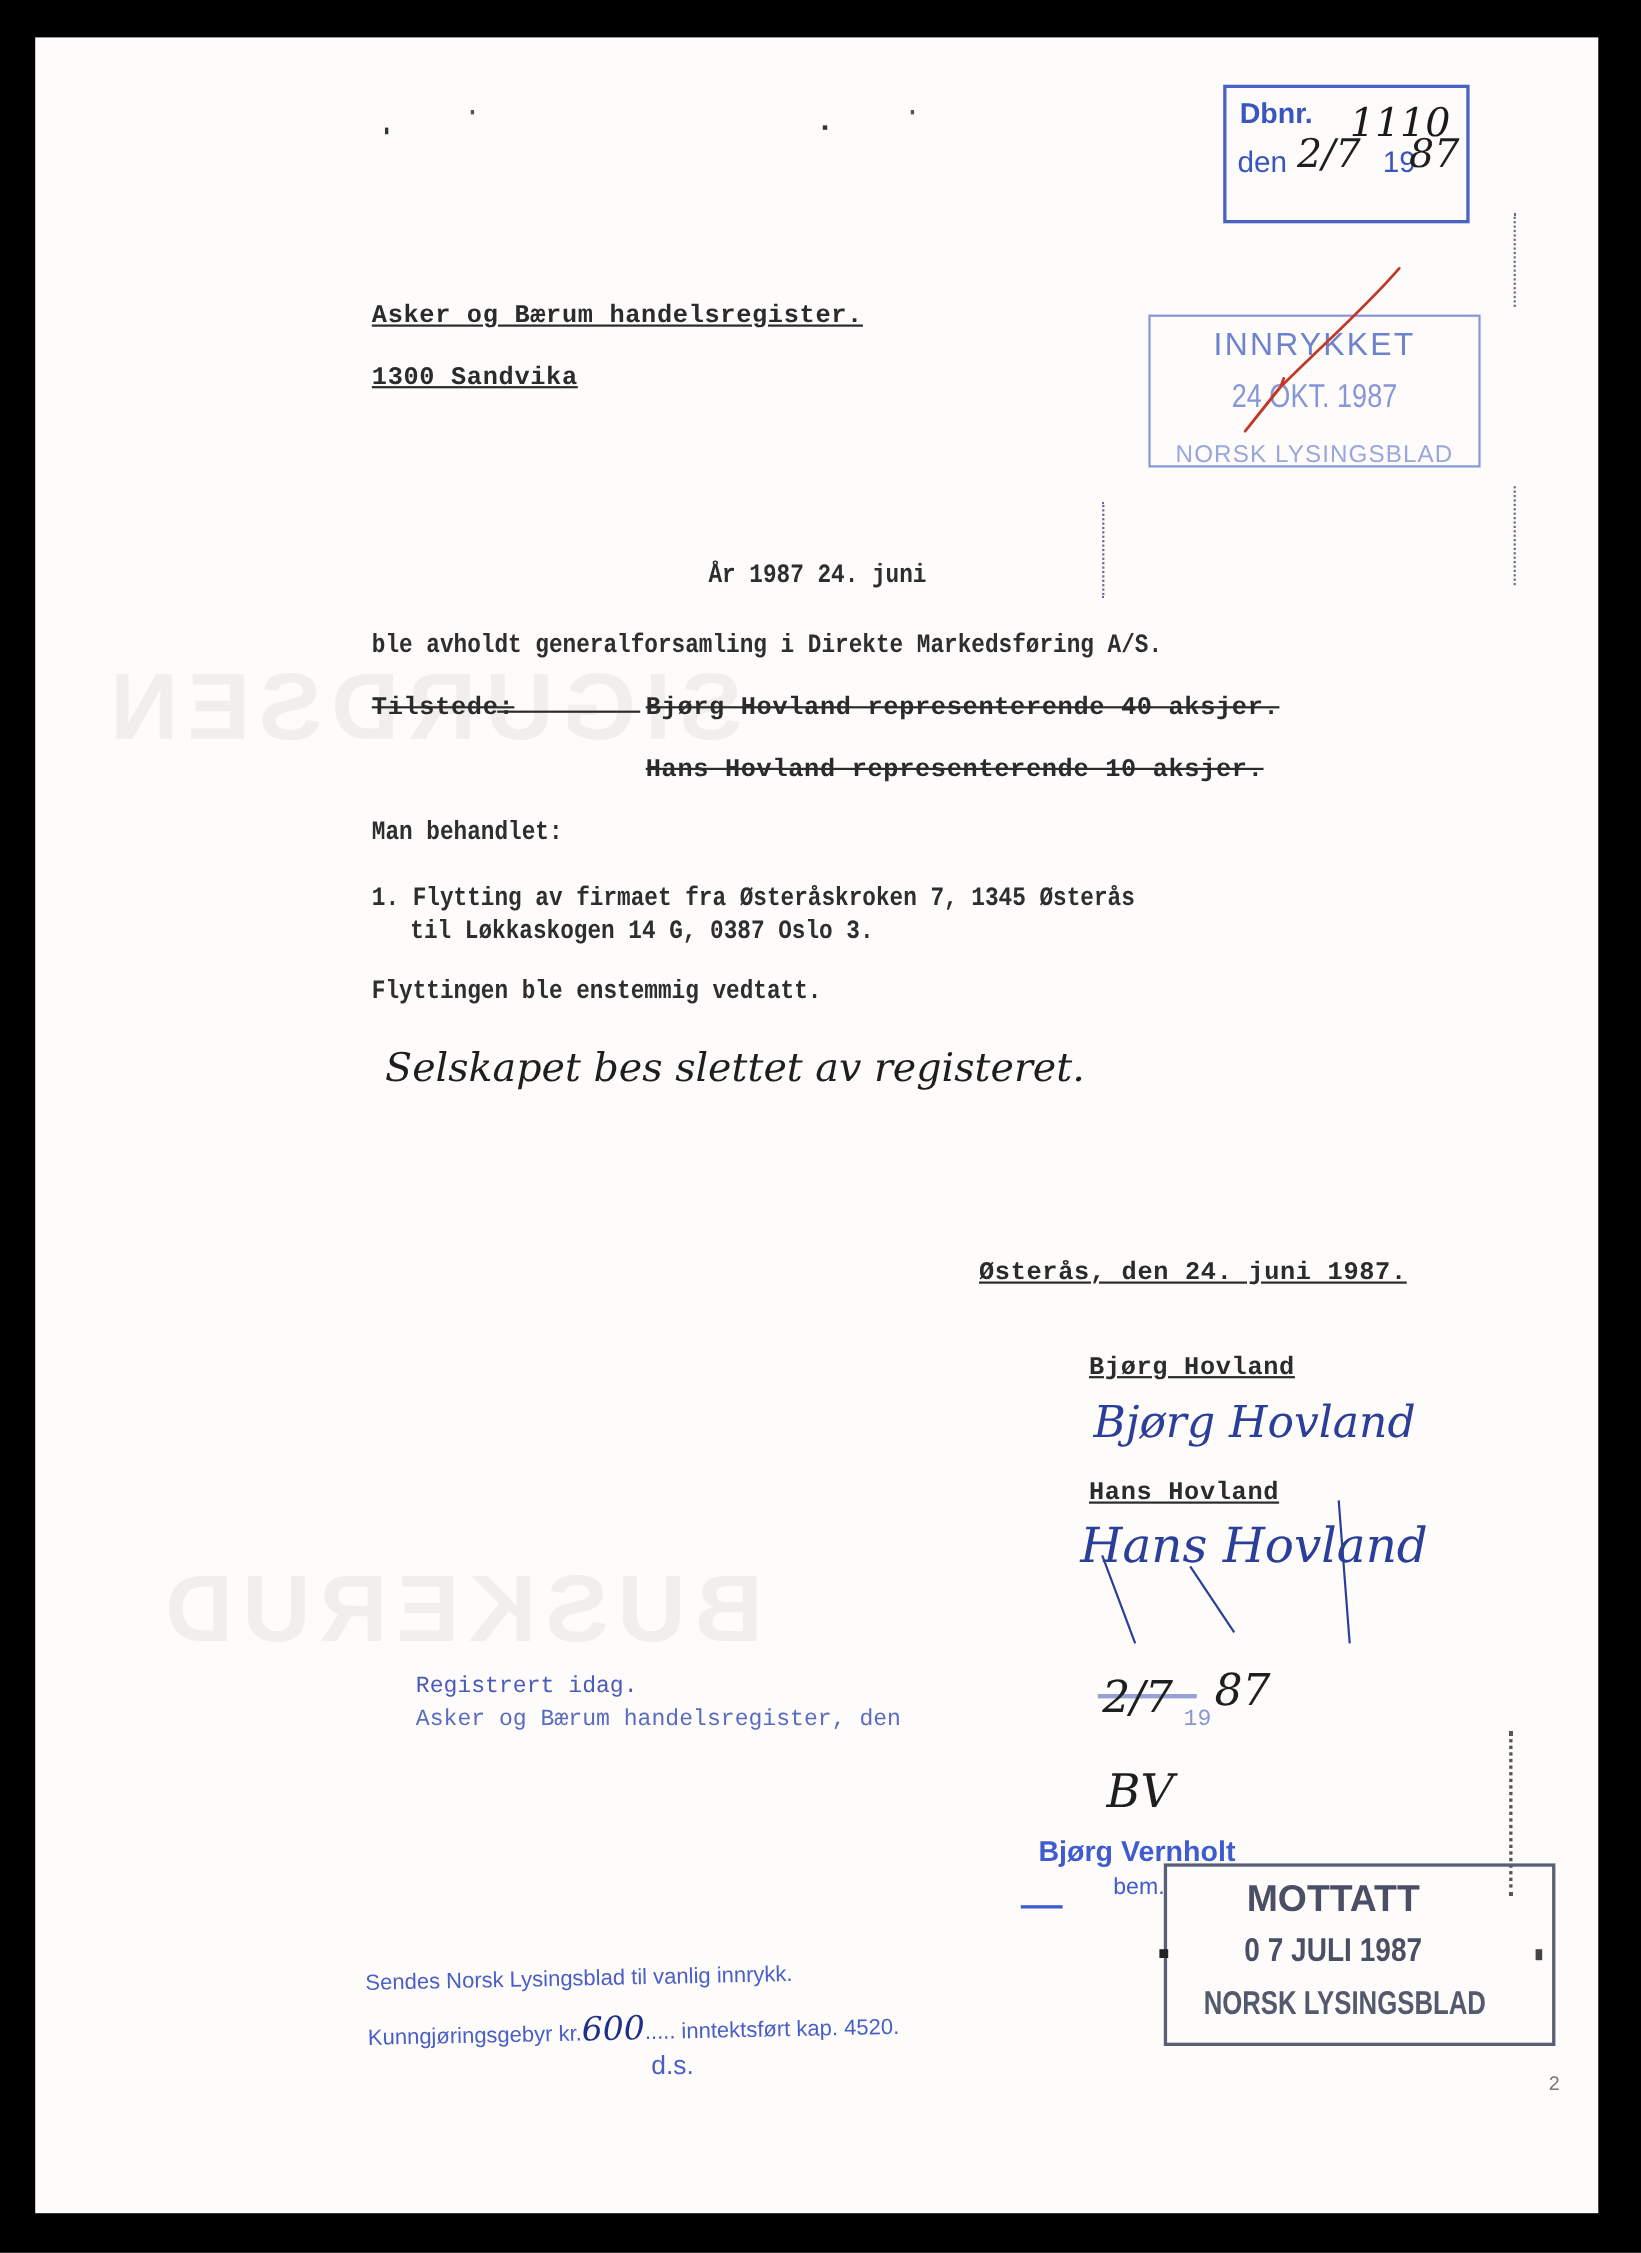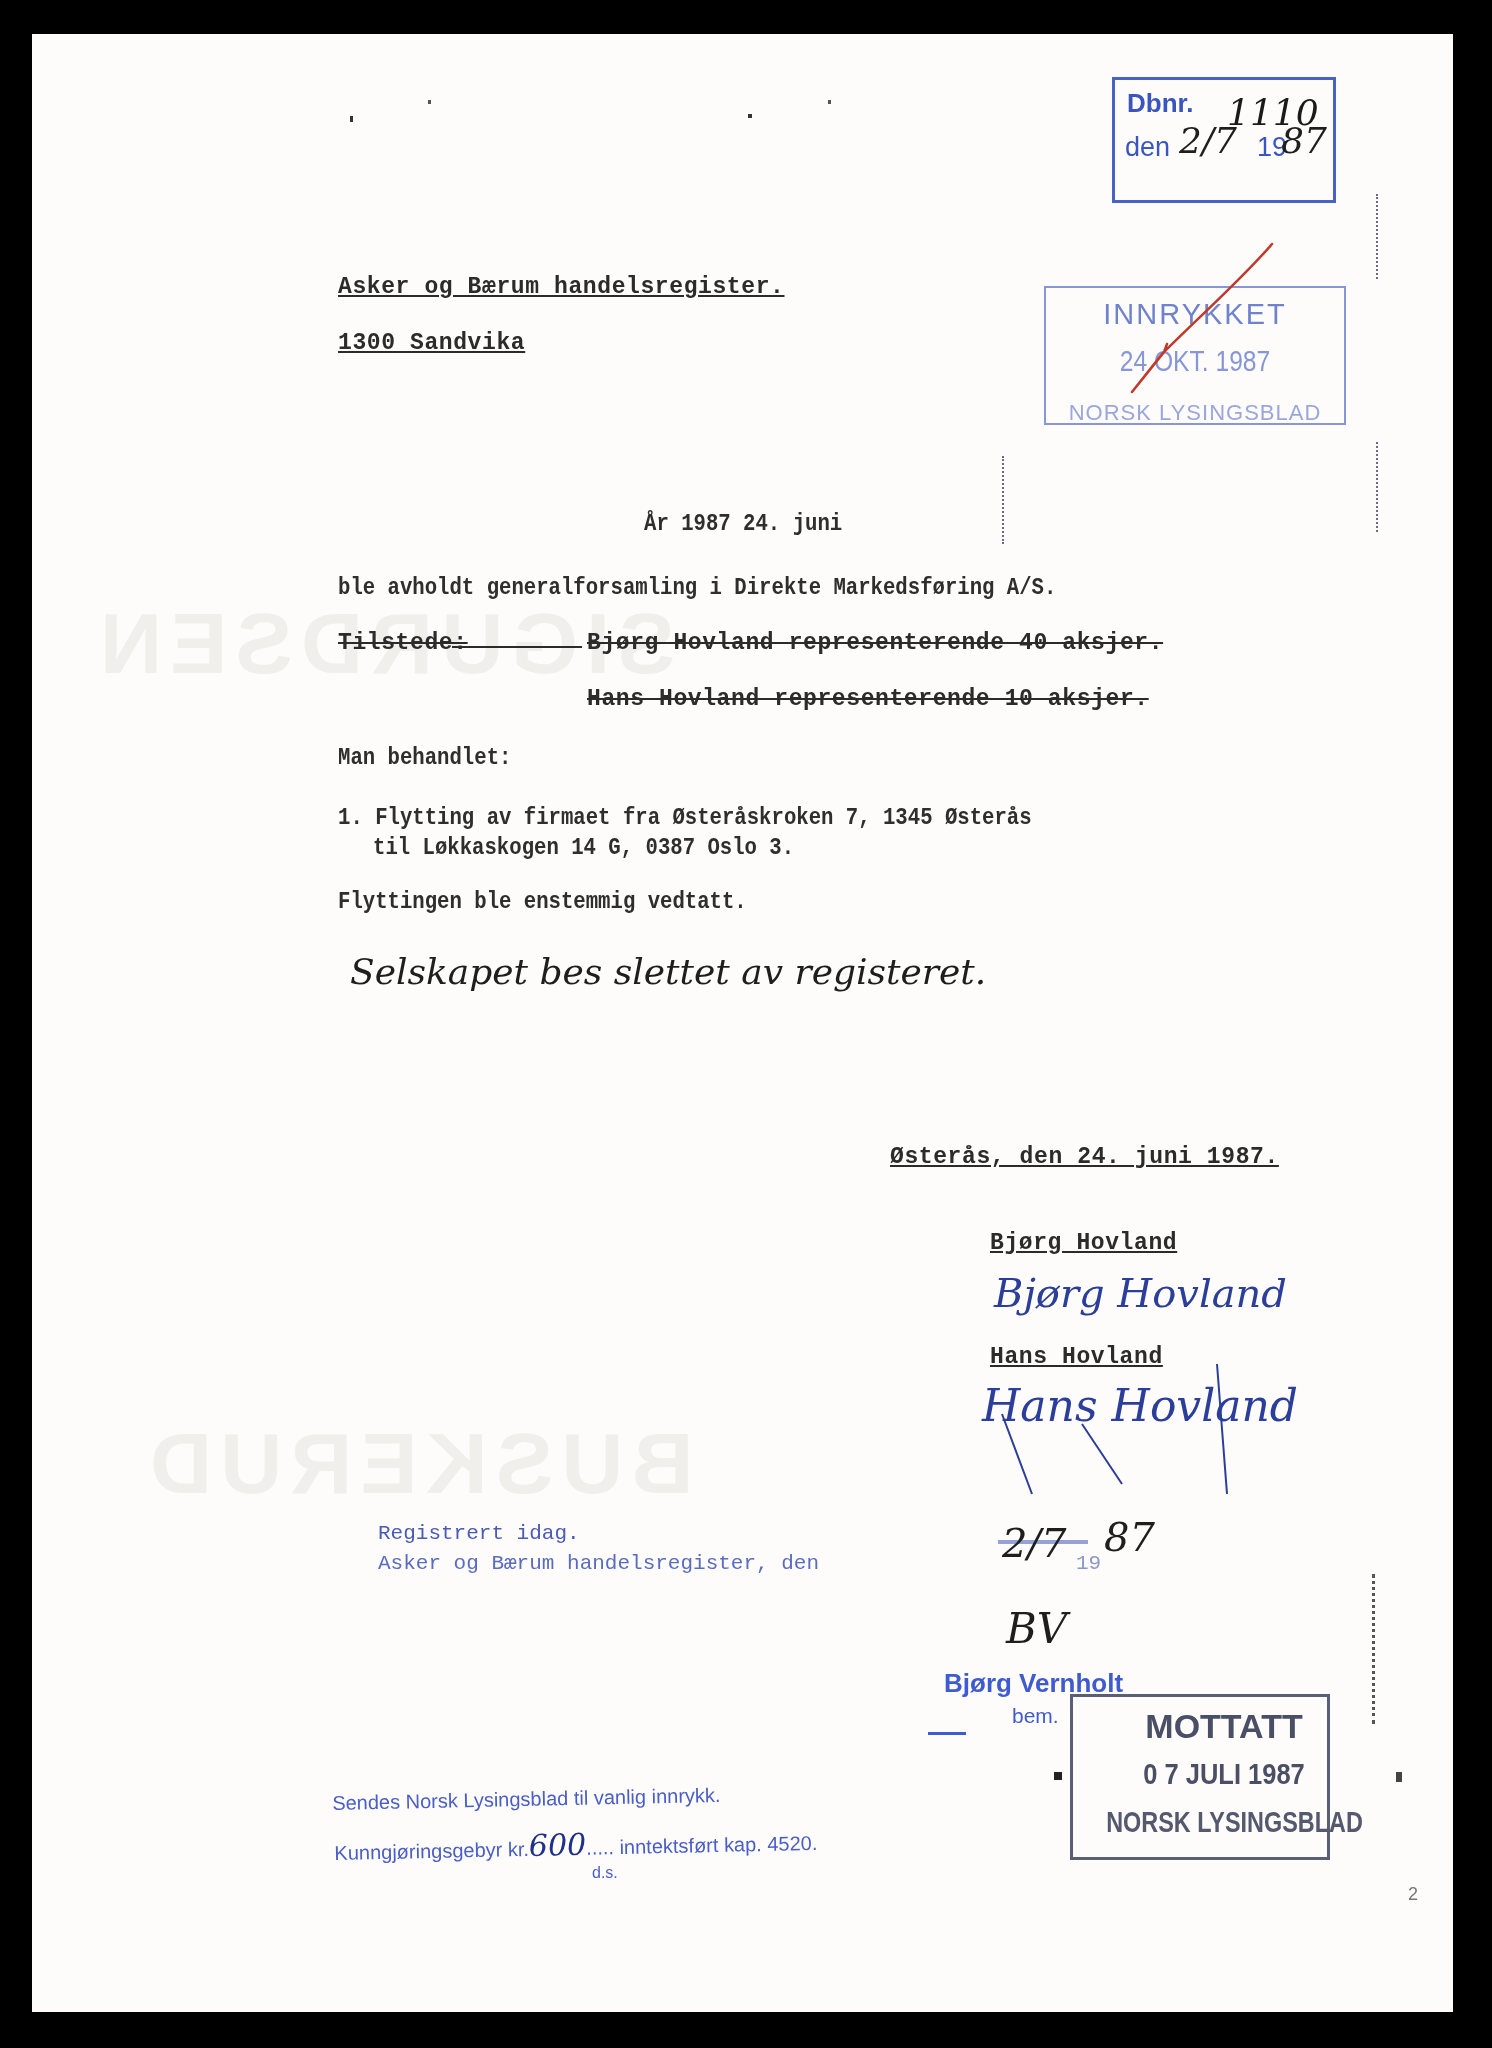--- a/index.html
+++ b/index.html
@@ -83,28 +83,28 @@
   <div class="abs stamp-blue" style="left:346px; top:1518px; color:#5a6cc0;">Asker og Bærum handelsregister, den</div>
   <div class="abs" style="left:966px; top:1506px; width:90px; height:4px; background:#6a7bc8; opacity:.7;"></div>
   <div class="abs hand" style="left:970px; top:1486px; font-size:40px;">2/7</div>
   <div class="abs stamp-blue" style="left:1044px; top:1518px; color:#8a96d0;">19</div>
   <div class="abs hand" style="left:1072px; top:1480px; font-size:40px;">87</div>
   <div class="abs hand" style="left:974px; top:1570px; font-size:42px;">BV</div>
   <div class="abs" style="left:912px; top:1634px; font-family:'Liberation Sans',sans-serif; font-weight:bold; font-size:26px; color:#3f5bd0;text-align:center;">Bjørg Vernholt</div>
   <div class="abs" style="left:980px; top:1670px; font-family:'Liberation Sans',sans-serif; font-size:21px; color:#3f5bd0;">bem.</div>
   <div class="abs" style="left:896px; top:1698px; width:38px; height:3px; background:#3f5bd0;"></div>
 
-  <div class="box-stamp" style="left:1026px; top:1660px; width:260px; height:166px; border-color:#5a5f78;margin-left:12px;">
+  <div class="box-stamp" style="left:1026px; top:1660px; width:356px; height:166px; border-color:#5a5f78;">
     <div class="abs" style="left:0; width:302px; text-align:center; top:10px; font-family:'Liberation Sans',sans-serif; font-weight:bold; font-size:34px; color:#4a4f66;">MOTTATT</div>
     <div class="abs" style="left:0; width:302px; text-align:center; top:60px; font-family:'Liberation Sans',sans-serif; font-weight:bold; font-size:30px; color:#4a4f66; transform:scaleX(0.85);">0 7 JULI 1987</div>
     <div class="abs" style="left:0; width:302px; text-align:center; top:108px; font-family:'Liberation Sans',sans-serif; font-weight:bold; font-size:30px; color:#54596e; transform:scaleX(0.78);">NORSK LYSINGSBLAD</div>
   </div>
   <div class="abs" style="left:1022px; top:1738px; width:8px; height:8px; background:#222;"></div>
   <div class="abs" style="left:1364px; top:1738px; width:6px; height:10px; background:#444;"></div>
 
   <div class="abs" style="left:300px; top:1758px; font-family:'Liberation Sans',sans-serif; font-size:20px; color:#4a5ec8; transform:rotate(-1.2deg); transform-origin:left top;">Sendes Norsk Lysingsblad til vanlig innrykk.</div>
   <div class="abs" style="left:302px; top:1798px; font-family:'Liberation Sans',sans-serif; font-size:20px; color:#4a5ec8; transform:rotate(-1.2deg); transform-origin:left top;">
     <span>Kunngjøringsgebyr kr.</span><span class="blue-hand" style="font-size:30px; color:#1f2f8a;">600</span><span>..... inntektsført kap. 4520.</span>
   </div>
-  <div class="abs" style="left:560px; top:1830px; font-family:'Liberation Sans',sans-serif; font-size:16px; color:#4a5ec8;">d.s.</div>
+  <div class="abs" style="left:560px; top:1830px; font-family:'Liberation Sans',sans-serif; font-size:24px; color:#4a5ec8;">d.s.</div>
 
   <div class="abs" style="left:1376px; top:1850px; font-family:'Liberation Sans',sans-serif; font-size:18px; color:#777;">2</div>
 </div>
 
 </body></html>

